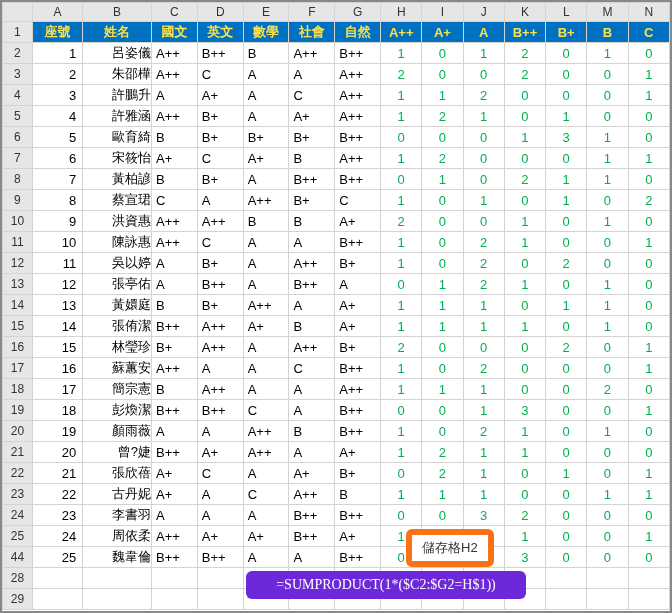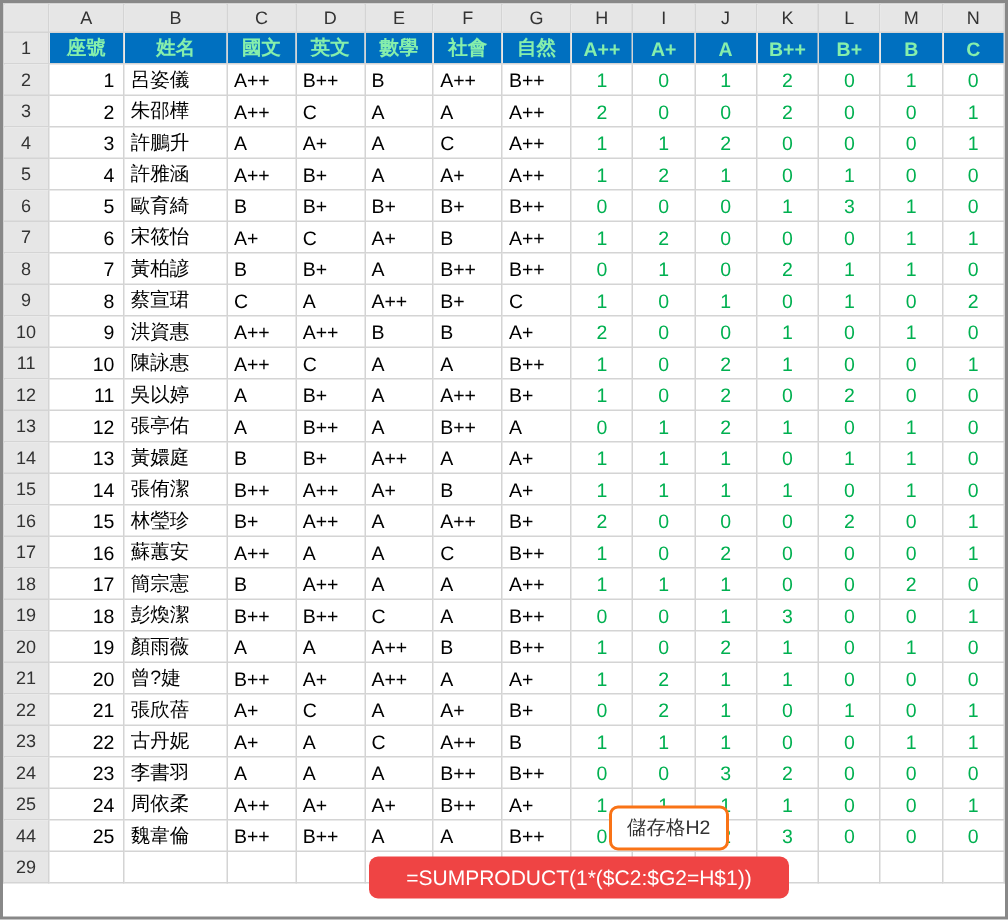--- a/index.html
+++ b/index.html
@@ -2,28 +2,28 @@
 <html><head>
 <meta charset="utf-8">
 <style>
 * { margin: 0; padding: 0; box-sizing: border-box; }
 body { font-family: Arial, "Microsoft JhengHei", sans-serif; font-size: 13px; background: #fff; width: 672px; height: 613px; position: relative; overflow: hidden; border: 2px solid #888; }
 table { border-collapse: collapse; width: 100%; table-layout: fixed; }
 th, td { border: 1px solid #d4d4d4; height: 21px; text-align: center; overflow: hidden; white-space: nowrap; }
 .rowhead, .colhead { background: #e6e6e6; color: #333; font-weight: normal; }
 .colhead { height: 19px; font-size: 12px; }
 .rowhead { width: 26px; font-size: 12px; }
-.hdr { background: #0070c0; color: #86efac; font-weight: bold; }
+.hdr { background: #0070c0; color: #fde047; font-weight: bold; }
 .gdata { color: #00b050; }
-.name { text-align: left; padding-left: 4px; margin-top: 24px; }
+.name { text-align: right; padding-left: 4px; margin-top: 24px; }
 .seat { text-align: right; padding-right: 6px; }
 .grade { text-align: left; padding-left: 4px; }
 .tooltip-box { position: absolute; bottom: 12px; left: 244px; width: 280px; }
-.tooltip-label { background: #fff; border: 2px solid #f97316; border-radius: 6px; padding: 4px 10px; display: inline-block; margin-left: 160px; margin-bottom: 4px; color: #333; font-size: 13px; }
-.tooltip-formula { background: #ef4444; color: #fff; border-radius: 6px; padding: 6px 12px; font-size: 14px; text-align: center; }
+.tooltip-label { background: #fff; border: 6px solid #f97316; border-radius: 6px; padding: 4px 10px; display: inline-block; margin-left: 160px; margin-bottom: 4px; color: #333; font-size: 13px; }
+.tooltip-formula { background: #6d28d9; color: #fff; border-radius: 6px; padding: 6px 12px; font-size: 14px; text-align: center; font-family: Liberation Serif, serif; }
 col.c-rh { width: 26px; }
 col.c-a { width: 44px; }
 col.c-b { width: 60px; }
 col.c-g { width: 40px; }
 col.c-n { width: 36px; }
 </style>
 </head>
 <body>
 
 <table>
@@ -500,20 +500,37 @@
         <td class="grade">B++</td>
         <td class="gdata">0</td>
         <td class="gdata">0</td>
         <td class="gdata">2</td>
         <td class="gdata">3</td>
         <td class="gdata">0</td>
         <td class="gdata">0</td>
         <td class="gdata">0</td>
       </tr>
       <tr>
+        <td class="rowhead">28</td>
+        <td></td>
+        <td></td>
+        <td></td>
+        <td></td>
+        <td></td>
+        <td></td>
+        <td></td>
+        <td></td>
+        <td></td>
+        <td></td>
+        <td></td>
+        <td></td>
+        <td></td>
+        <td></td>
+      </tr>
+      <tr>
         <td class="rowhead">29</td>
         <td></td>
         <td></td>
         <td></td>
         <td></td>
         <td></td>
         <td></td>
         <td></td>
         <td></td>
         <td></td>

